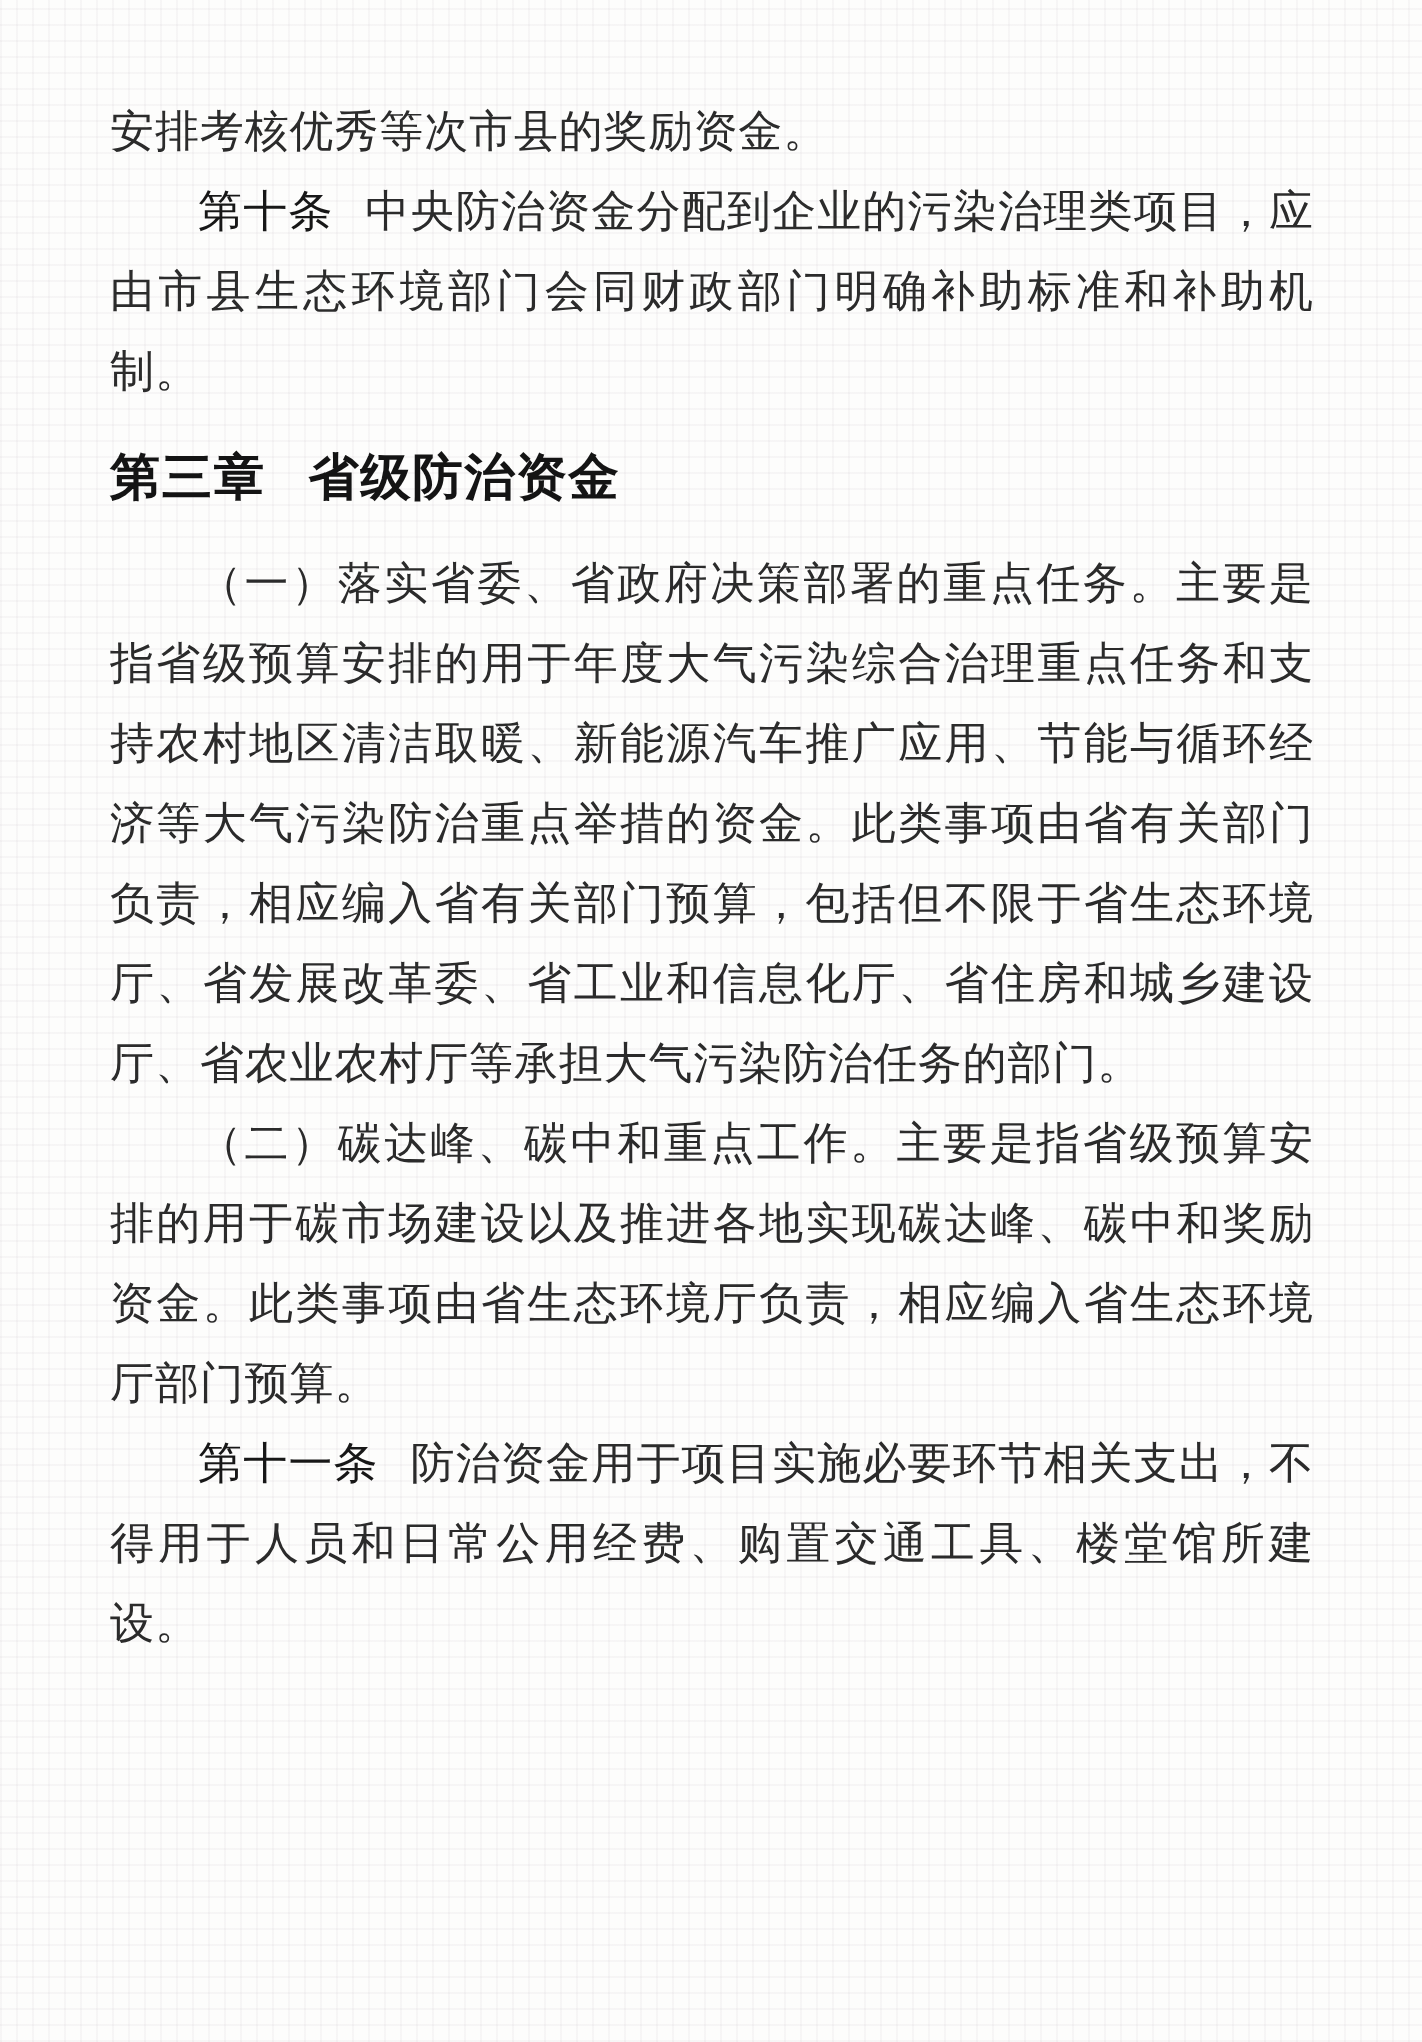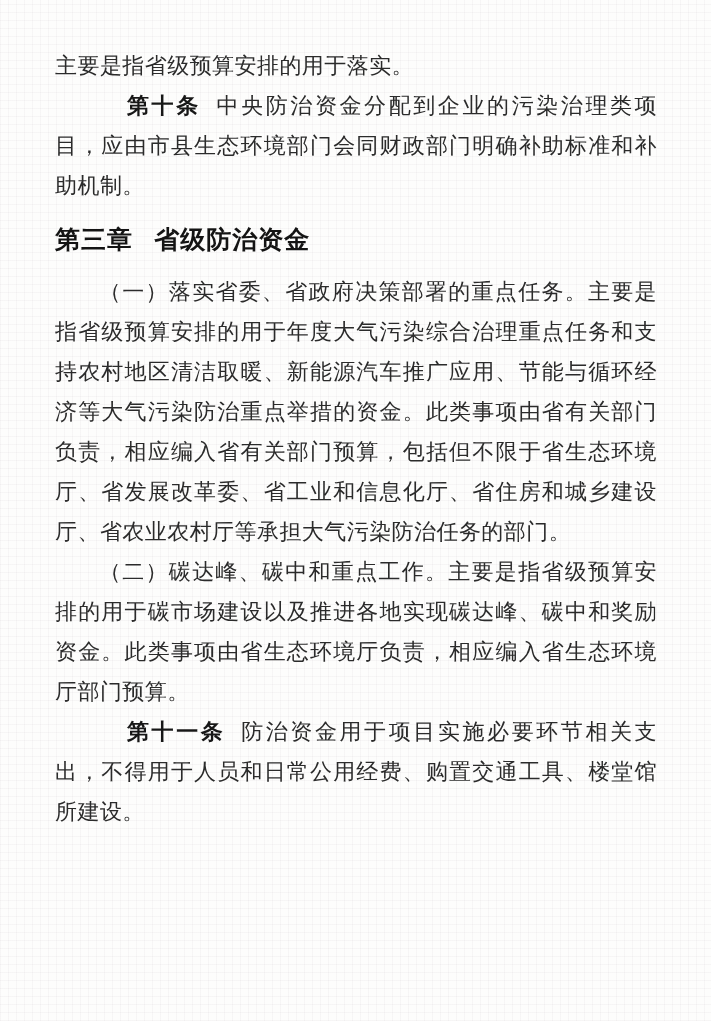--- a/index.html
+++ b/index.html
@@ -26,43 +26,42 @@
   .para {
     margin: 0;
     font-size: 22px;
     line-height: 40px;
     text-align: justify;
     letter-spacing: 0.02em;
   }
   .para.indent { text-indent: 2em; }
   .lead {
     font-family: "Liberation Sans", "DejaVu Sans", sans-serif;
-    font-weight: 700;
+    font-weight: 400;
     color: #171717;
     margin-right: 0.72em;
-    margin-left: 28px;
   }
   .chapter {
     margin: 13px 0;
     font-size: 25px;
     line-height: 40px;
     text-align: left;
     font-family: "Liberation Sans", "DejaVu Sans", sans-serif;
     font-weight: 700;
     color: #141414;
     letter-spacing: 0.04em;
   }
   .chapter .chapter-title { margin-left: 0.85em; }
 </style>
 </head>
 <body>
 
 <div class="page">
 
-  <p class="para">主要是指省级预算安排的用于落实。</p>
+  <p class="para">安排考核优秀等次市县的奖励资金。</p>
 
   <p class="para indent">
     <span class="lead">第十条</span><span>中央防治资金分配到企业的污染治理类项目，应由市县生态环境部门会同财政部门明确补助标准和补助机制。</span>
   </p>
 
   <h2 class="chapter">
     <span>第三章</span><span class="chapter-title">省级防治资金</span>
   </h2>
 
 

